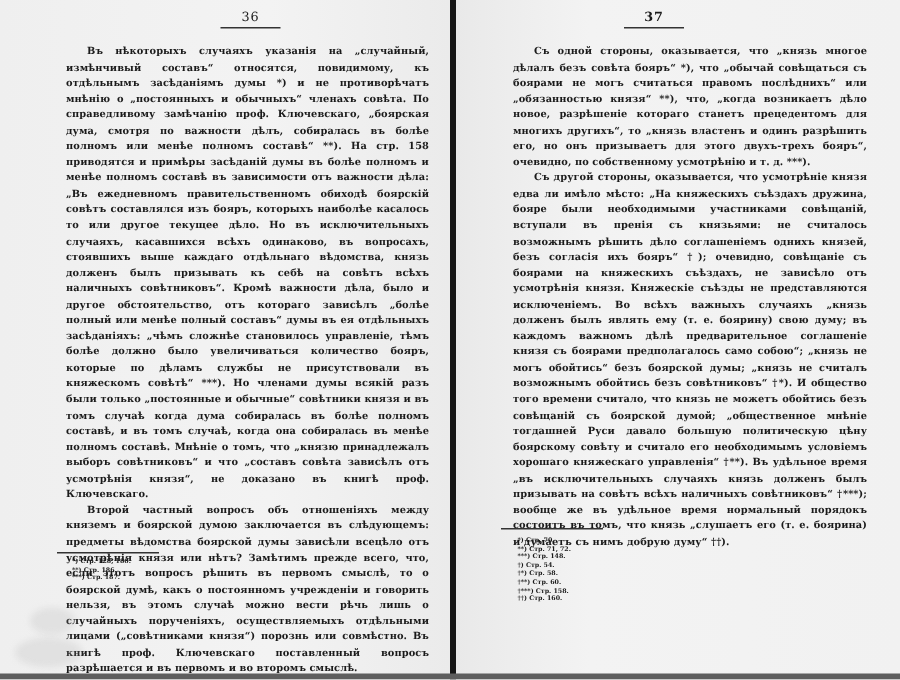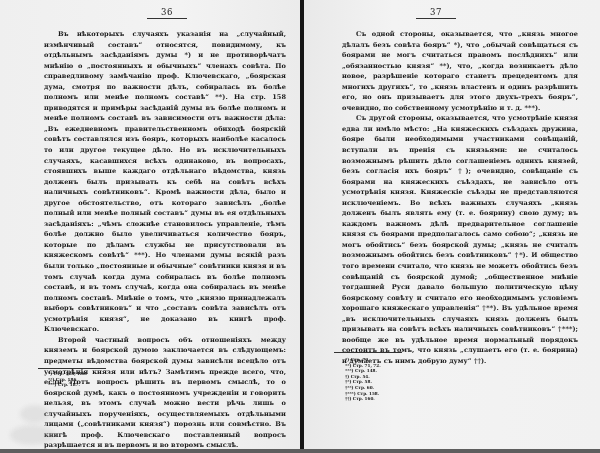--- a/index.html
+++ b/index.html
@@ -56,21 +56,21 @@
     .page-number {
       position: absolute;
       font-size: 8.5px;
       text-align: center;
       width: 40px;
       border-bottom: 0.8px solid #333;
       padding-bottom: 1px;
       letter-spacing: 0.5px;
     }
     .left .page-number { left: 147px; top: 7px; }
-    .right .page-number { left: 112px; top: 7px; }
+    .right .page-number { left: 112px; top: 7px; font-weight: bold; }
 
     .body-text {
       position: absolute;
       font-size: 6.55px;
       line-height: 10.55px;
       text-align: justify;
       font-weight: 600;
       letter-spacing: 0.05px;
     }
     .left .body-text { left: 44px; top: 29px; width: 242px; }

